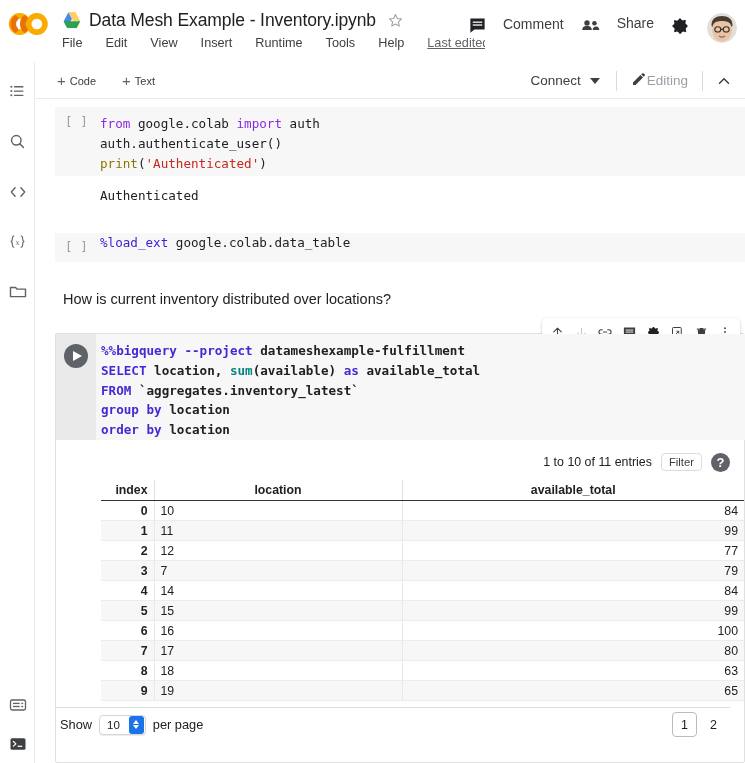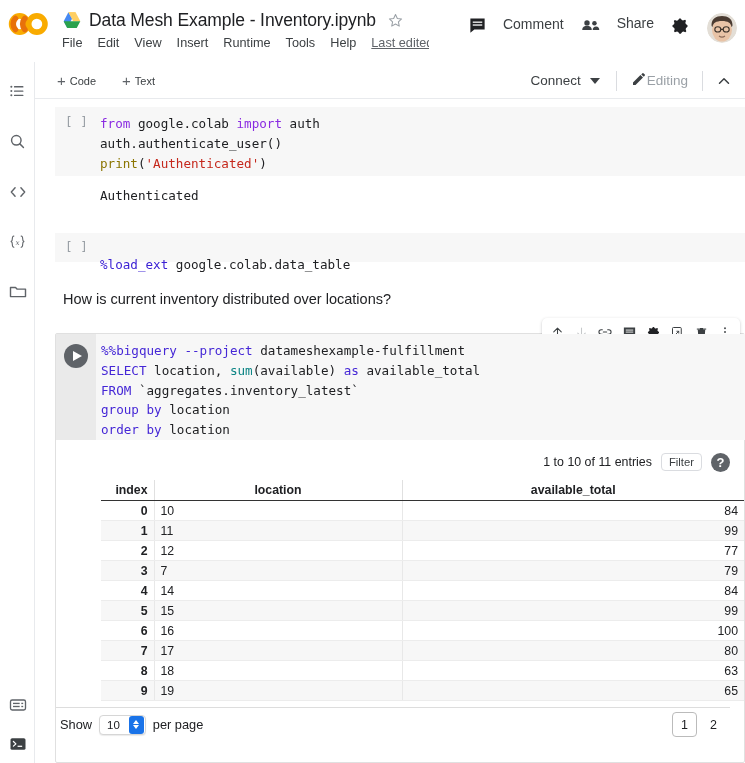--- a/index.html
+++ b/index.html
@@ -12,21 +12,21 @@
   }
   .app { position: relative; width: 671px; height: 763px; background:#fff; }
 
   
   .header { position:absolute; left:0; top:0; width:745px; height:62px; background:#fff; }
   .logo { position:absolute; left:6px; top:9px; width:48px; height:30px; }
   .title-row { position:absolute; left:62px; top:6px; height:28px; display:flex; align-items:center; }
   .drive-icon { width:20px; height:19px; margin-right:7px; flex:0 0 auto; }
   .doc-title { font-size:17.5px; color:#202124; letter-spacing:-0.1px; white-space:nowrap; }
   .star-icon { margin-left:11px; width:17px; height:17px; flex:0 0 auto; }
-  .menubar { position:absolute; left:62px; top:36px; display:flex; align-items:center; gap:15px; }
+  .menubar { position:absolute; left:62px; top:36px; display:flex; align-items:center; gap:23px; }
   .menubar .mi { font-size:12.7px; color:#3c4043; white-space:nowrap; }
   .last-edited { font-size:12.7px; color:#5f6368; text-decoration:underline;
                  white-space:nowrap; overflow:hidden; max-width:58px; display:inline-block; }
   .hdr-right { position:absolute; right:8px; top:10px; display:flex; align-items:center; gap:0; }
   .hdr-btn { display:flex; align-items:flex-start; gap:16px; padding:5px 8px; border-radius:4px; }
   .hdr-btn .lbl { font-size:14px; color:#3c4043; white-space:nowrap; }
   .avatar { width:30px; height:30px; border-radius:50%; overflow:hidden; margin-left:9px; flex:0 0 auto; }
 
   
   .toolbar { position:absolute; left:35px; top:62px; width:710px; height:37px;
@@ -315,21 +315,21 @@
       <span class="prompt" style="position:absolute;left:10px;top:7px;">[ ]</span>
       <div class="code-pre" style="position:absolute; left:45px; top:7px;"><span class="k-purple">from</span> google.colab <span class="k-purple">import</span> auth
 auth.authenticate_user()
 <span class="k-fn">print</span>(<span class="k-str">'Authenticated'</span>)</div>
     </div>
 
     <div class="out-text" style="position:absolute; left:65px; top:89px;">Authenticated</div>
 
     <div class="cell-code" style="position:absolute; left:20px; top:134px; width:690px; height:29px;">
       <span class="prompt" style="position:absolute;left:10px;top:6px;">[ ]</span>
-      <div class="code-pre" style="position:absolute; left:45px; top:22px;"><span class="k-blue">%load_ext</span> google.colab.data_table</div>
+      <div class="code-pre" style="position:absolute; left:45px; top:0;"><span class="k-blue">%load_ext</span> google.colab.data_table</div>
     </div>
 
     <div class="md-text" style="position:absolute; left:28px; top:192px;">How is current inventory distributed over locations?</div>
 
     <div style="position:absolute; left:20px; top:234px; width:690px; height:430px;
                 border:1px solid #e0e0e0; border-radius:2px; background:#fff;">
 
       <div class="cell-tb" style="right:4px; top:-16px;">
         <div class="ci">
           <svg viewBox="0 0 24 24" width="15" height="15">
@@ -380,21 +380,21 @@
           </svg>
         </div>
       </div>
 
       <div style="position:absolute;left:0;top:0;width:40px;height:106px;background:#eaeaea;">
         <div class="run-btn" style="position:absolute;left:8px;top:10px;">
           <div class="run-tri"></div>
         </div>
       </div>
       <div style="position:absolute;left:40px;top:0;width:649px;height:106px;background:#f7f7f7;">
-        <div class="code-pre" style="position:absolute;left:5px;top:7px;"><span class="k-indigo">%%bigquery</span> <span class="k-indigo">--project</span> datameshexample-fulfillment
+        <div class="code-pre" style="position:absolute;left:5px;top:7px;font-weight:bold;"><span class="k-indigo">%%bigquery</span> <span class="k-indigo">--project</span> datameshexample-fulfillment
 <span class="k-indigo">SELECT</span> location, <span class="k-teal">sum</span>(available) <span class="k-indigo">as</span> available_total
 <span class="k-indigo">FROM</span> `aggregates.inventory_latest`
 <span class="k-indigo">group</span> <span class="k-indigo">by</span> location
 <span class="k-indigo">order</span> <span class="k-indigo">by</span> location</div>
       </div>
 
       <div class="dt-wrap" style="left:0; top:106px; width:688px;">
 
         <div class="dt-head" style="padding:0 14px 0 0; margin-top:10px;">
           <span class="dt-count">1 to 10 of 11 entries</span>

